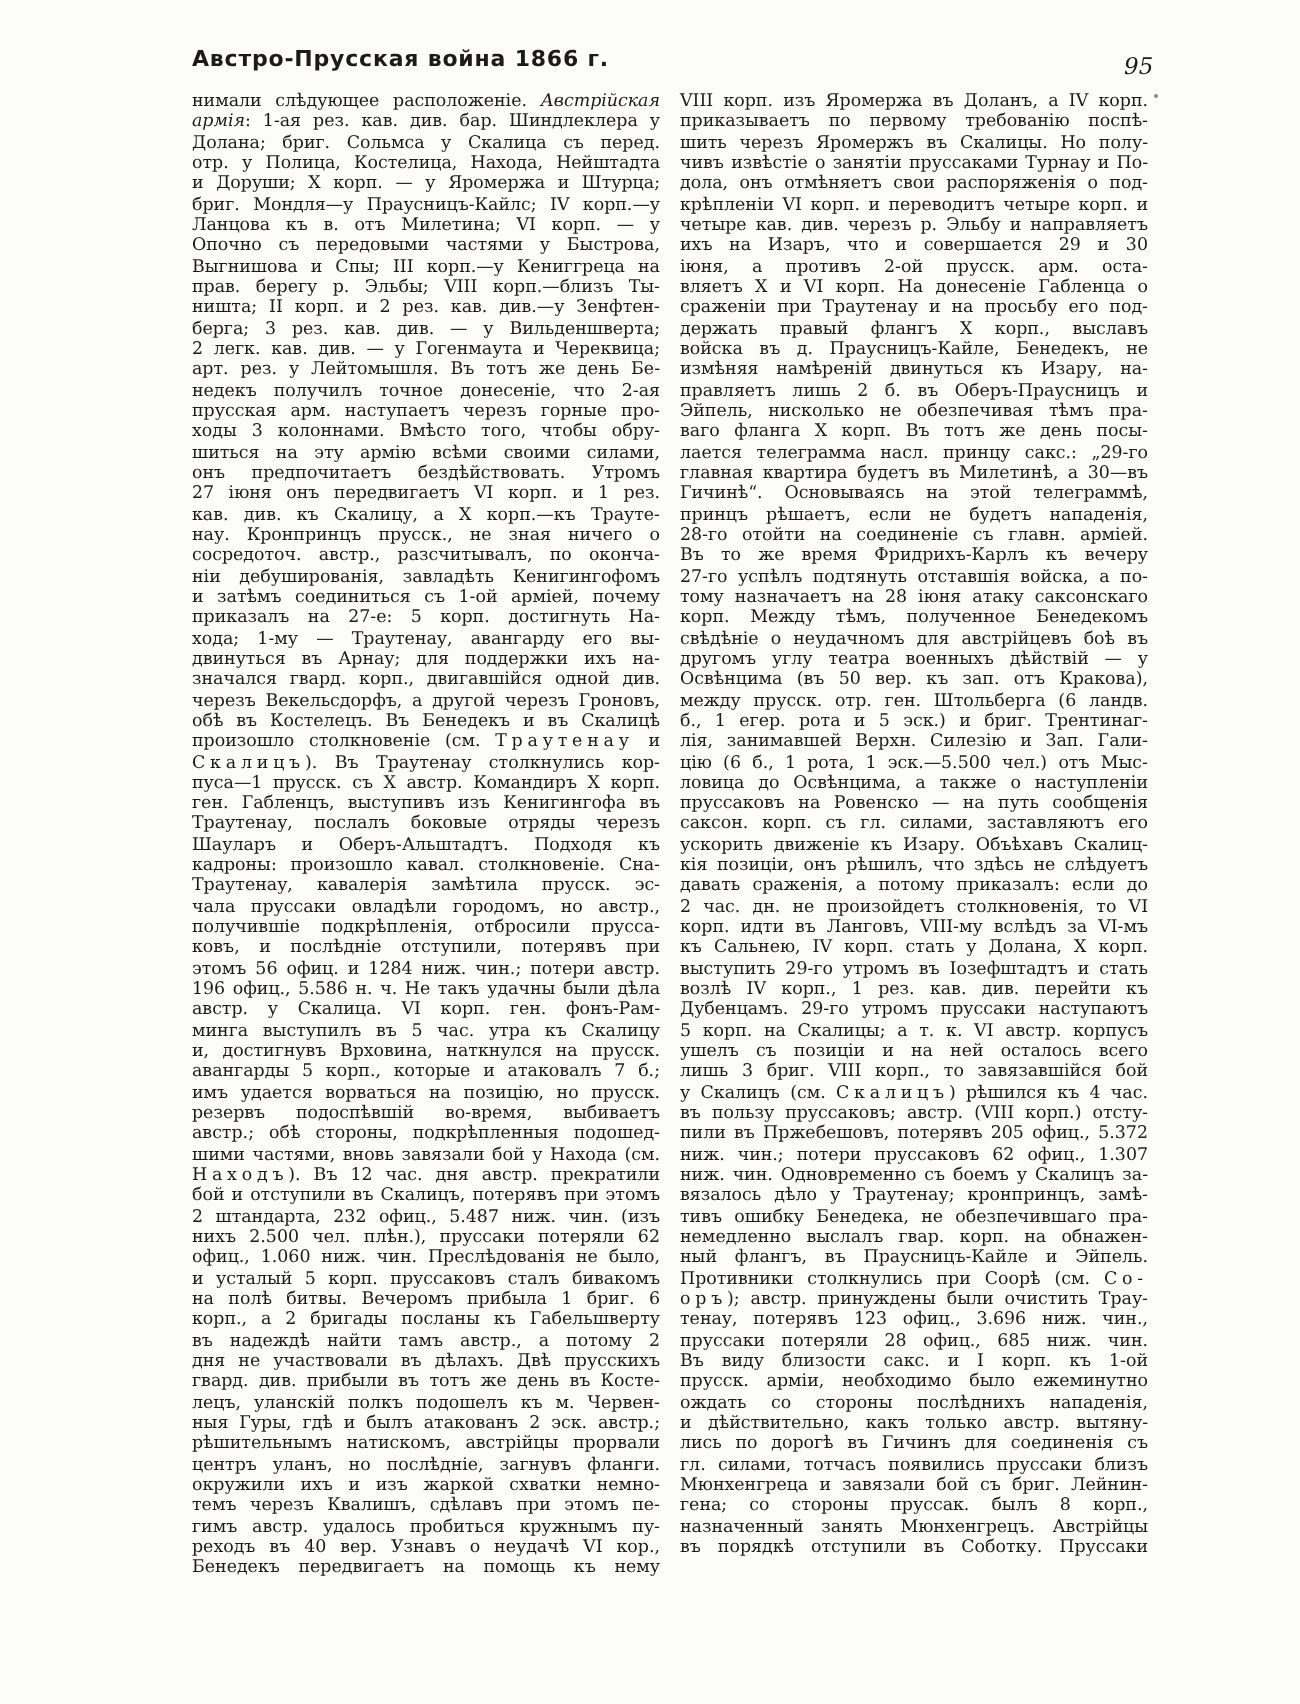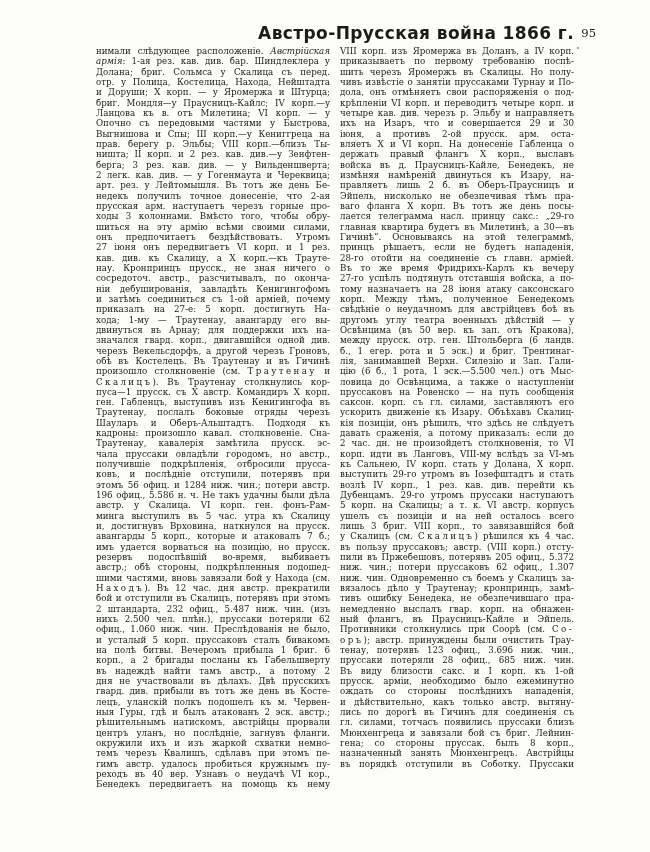--- a/index.html
+++ b/index.html
@@ -14,34 +14,35 @@
   }
   .page {
     position: relative;
     width: 650px; height: 852px;
     background: var(--paper);
     overflow: hidden;
   }
   .page-title {
     position: absolute;
     top: 23px; left: 96px; width: 478px;
-    text-align: right;
+    text-align: left;
     font-family: "DejaVu Sans", "Liberation Sans", sans-serif;
     font-weight: bold;
-    font-size: 17px;
+    font-size: 11px;
     letter-spacing: 0.4px;
     color: var(--ink);
   }
   .page-number {
     position: absolute;
     top: 26px; left: 562px; width: 34px;
-    text-align: right;
+    text-align: left;
     font-family: "DejaVu Serif", serif;
     font-size: 11.5px;
     color: var(--ink);
+    font-style: italic;
   }
   .artifact-dot {
     position: absolute;
     top: 47px; left: 577px;
     width: 2px; height: 2px;
     background: #8a8a85;
     border-radius: 50%;
   }
   .columns {
     position: absolute;
@@ -97,21 +98,21 @@
         <div class="line">кав. див. къ Скалицу, а X корп.—къ Трауте-</div>
         <div class="line">нау. Кронпринцъ прусск., не зная ничего о</div>
         <div class="line">сосредоточ. австр., разсчитывалъ, по оконча-</div>
         <div class="line">ніи дебушированія, завладѣть Кенигингофомъ</div>
         <div class="line">и затѣмъ соединиться съ 1-ой арміей, почему</div>
         <div class="line">приказалъ на 27-е: 5 корп. достигнуть На-</div>
         <div class="line">хода; 1-му — Траутенау, авангарду его вы-</div>
         <div class="line">двинуться въ Арнау; для поддержки ихъ на-</div>
         <div class="line">значался гвард. корп., двигавшійся одной див.</div>
         <div class="line">черезъ Векельсдорфъ, а другой черезъ Гроновъ,</div>
-        <div class="line">обѣ въ Костелецъ. Въ Траутенау и въ Гичинѣ</div>
+        <div class="line">обѣ въ Костелецъ. Въ Бенедекъ и въ Скалицѣ</div>
         <div class="line">произошло столкновеніе (см. <span class="sp">Траутенау</span> и</div>
         <div class="line"><span class="sp">Скалицъ</span>). Въ Траутенау столкнулись кор-</div>
         <div class="line">пуса—1 прусск. съ X австр. Командиръ X корп.</div>
         <div class="line">ген. Габленцъ, выступивъ изъ Кенигингофа въ</div>
         <div class="line">Траутенау, послалъ боковые отряды черезъ</div>
         <div class="line">Шауларъ и Оберъ-Альштадтъ. Подходя къ</div>
         <div class="line">кадроны: произошло кавал. столкновеніе. Сна-</div>
         <div class="line">Траутенау, кавалерія замѣтила прусск. эс-</div>
         <div class="line">чала пруссаки овладѣли городомъ, но австр.,</div>
         <div class="line">получившіе подкрѣпленія, отбросили прусса-</div>
@@ -151,20 +152,21 @@
         <div class="line">VIII корп. изъ Яромержа въ Доланъ, а IV корп.</div>
         <div class="line">приказываетъ по первому требованію поспѣ-</div>
         <div class="line">шить черезъ Яромержъ въ Скалицы. Но полу-</div>
         <div class="line">чивъ извѣстіе о занятіи пруссаками Турнау и По-</div>
         <div class="line">дола, онъ отмѣняетъ свои распоряженія о под-</div>
         <div class="line">крѣпленіи VI корп. и переводитъ четыре корп. и</div>
         <div class="line">четыре кав. див. черезъ р. Эльбу и направляетъ</div>
         <div class="line">ихъ на Изаръ, что и совершается 29 и 30</div>
         <div class="line">іюня, а противъ 2-ой прусск. арм. оста-</div>
         <div class="line">вляетъ X и VI корп. На донесеніе Габленца о</div>
+        <div class="line">сраженіи при Траутенау и на просьбу его под-</div>
         <div class="line">держать правый флангъ X корп., выславъ</div>
         <div class="line">войска въ д. Праусницъ-Кайле, Бенедекъ, не</div>
         <div class="line">измѣняя намѣреній двинуться къ Изару, на-</div>
         <div class="line">правляетъ лишь 2 б. въ Оберъ-Праусницъ и</div>
         <div class="line">Эйпель, нисколько не обезпечивая тѣмъ пра-</div>
         <div class="line">ваго фланга X корп. Въ тотъ же день посы-</div>
         <div class="line">лается телеграмма насл. принцу сакс.: „29-го</div>
         <div class="line">главная квартира будетъ въ Милетинѣ, а 30—въ</div>
         <div class="line">Гичинѣ“. Основываясь на этой телеграммѣ,</div>
         <div class="line">принцъ рѣшаетъ, если не будетъ нападенія,</div>

